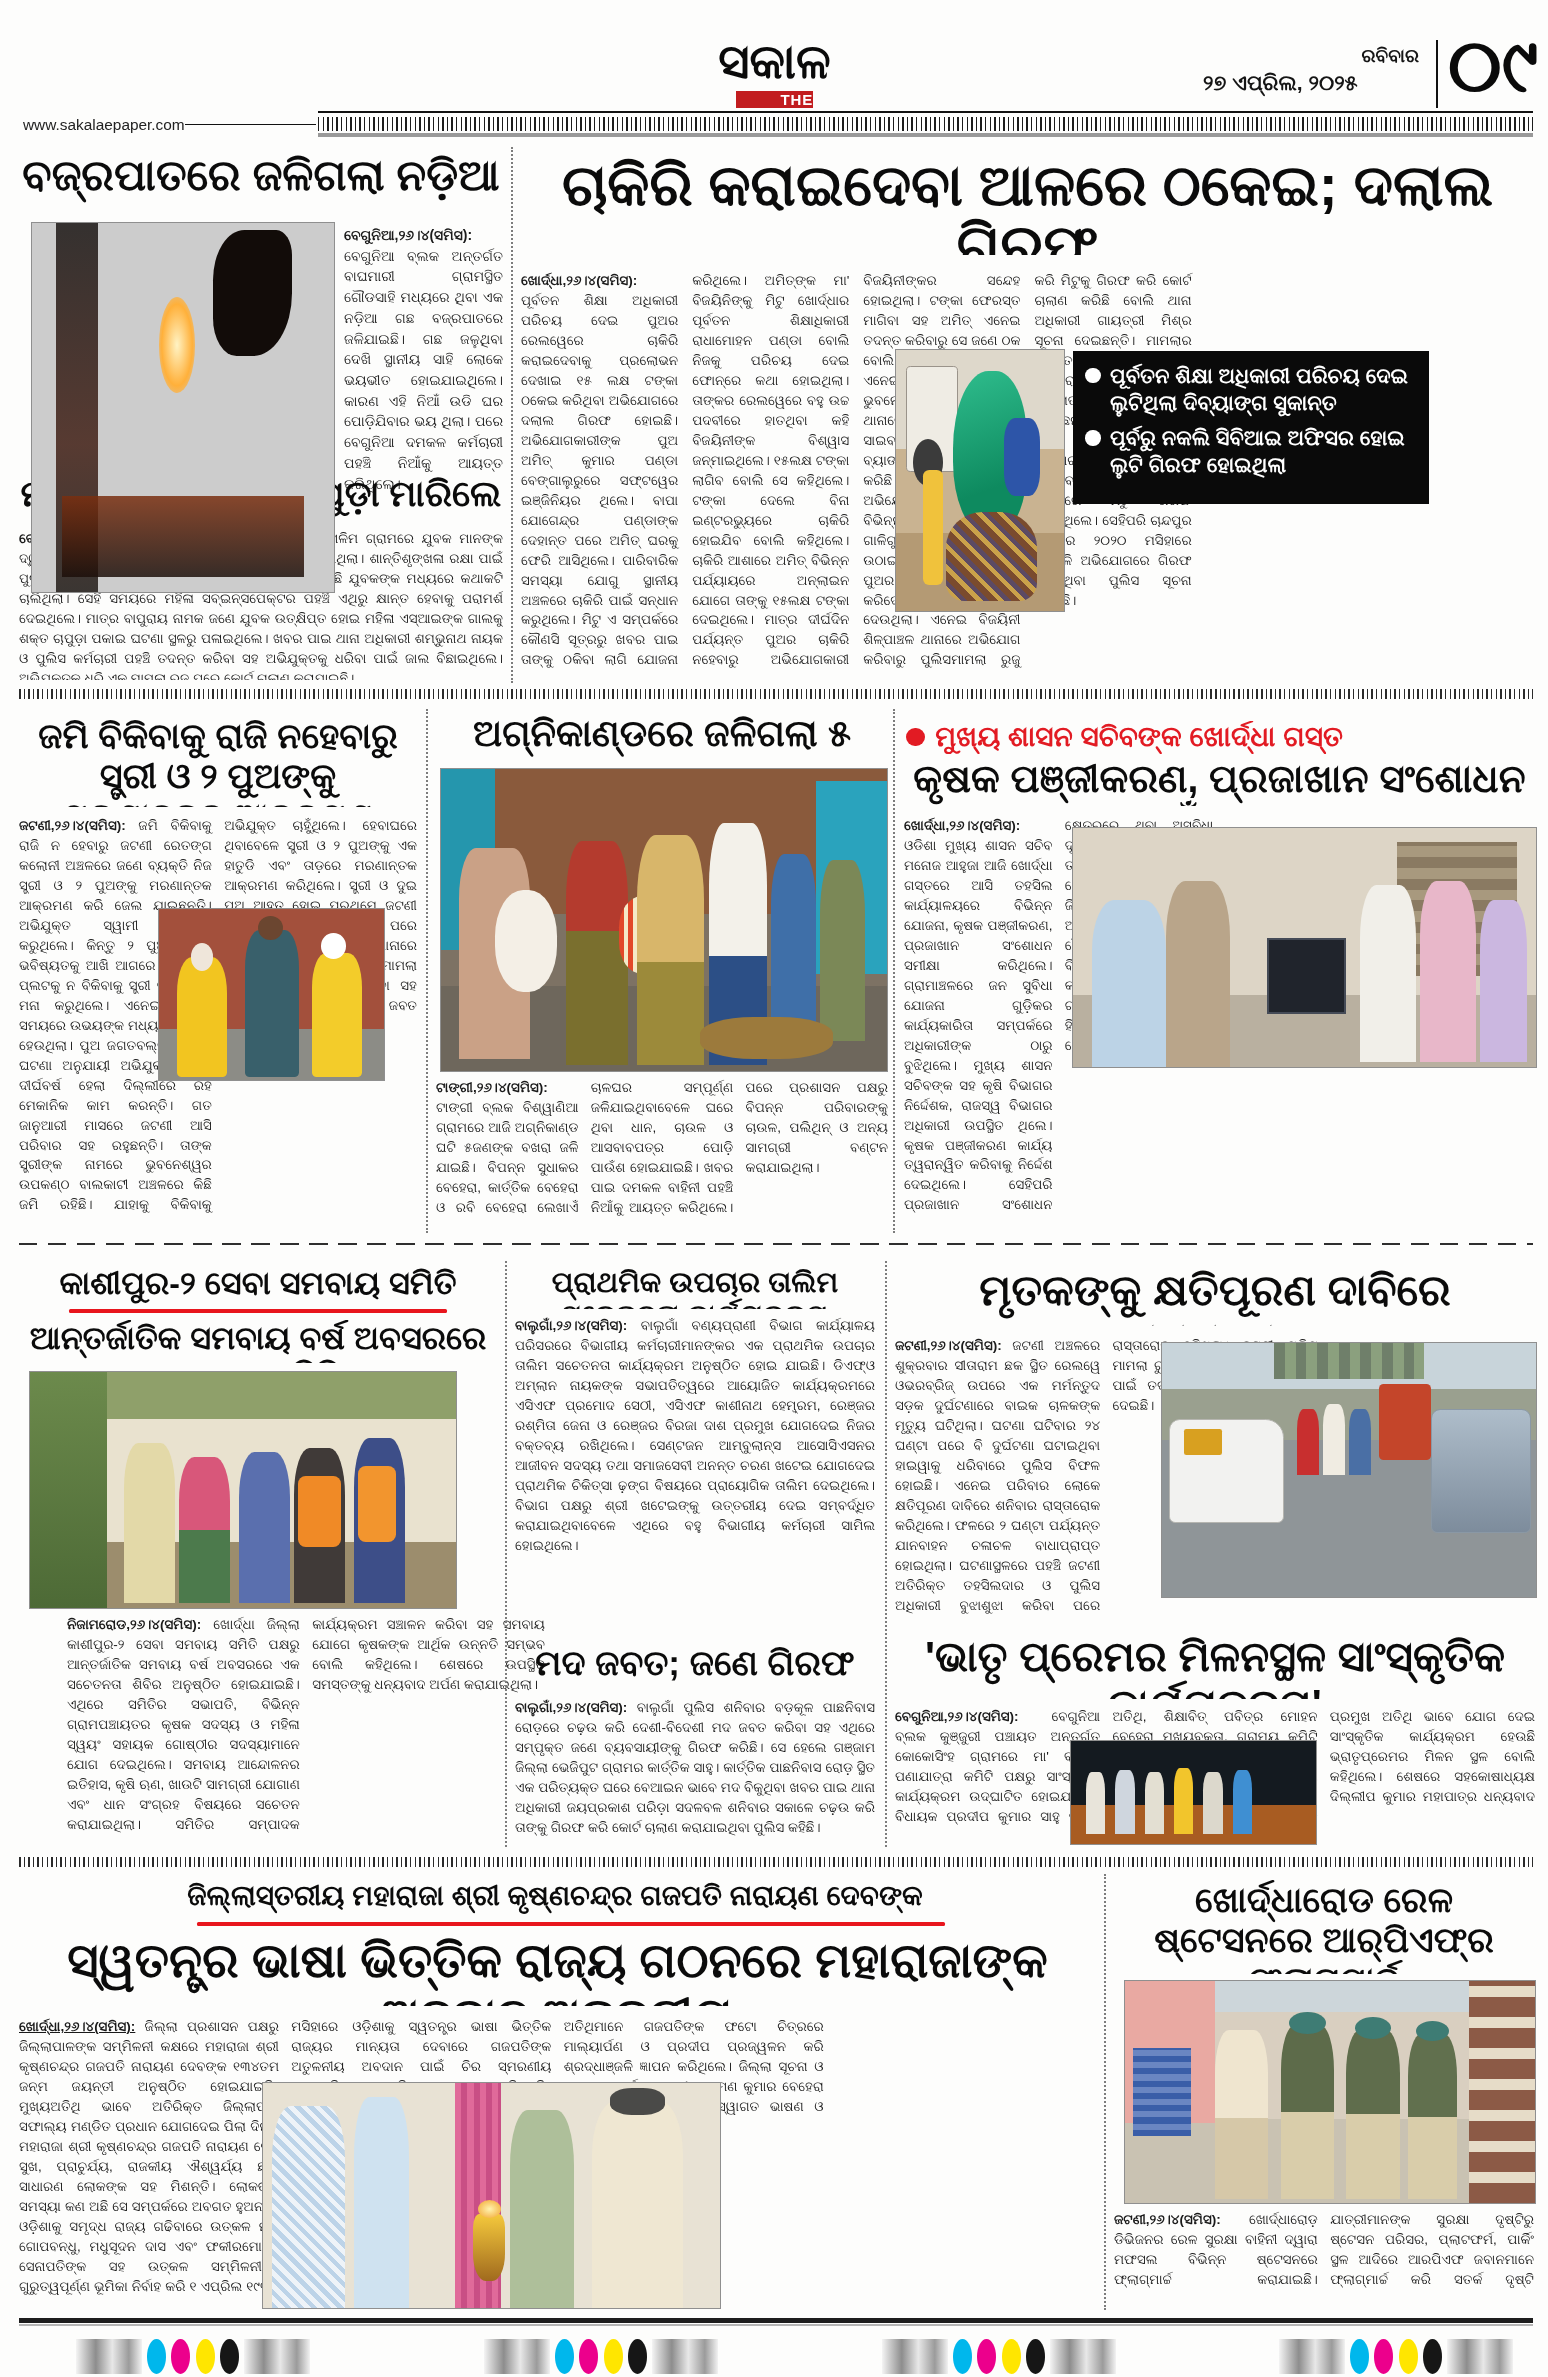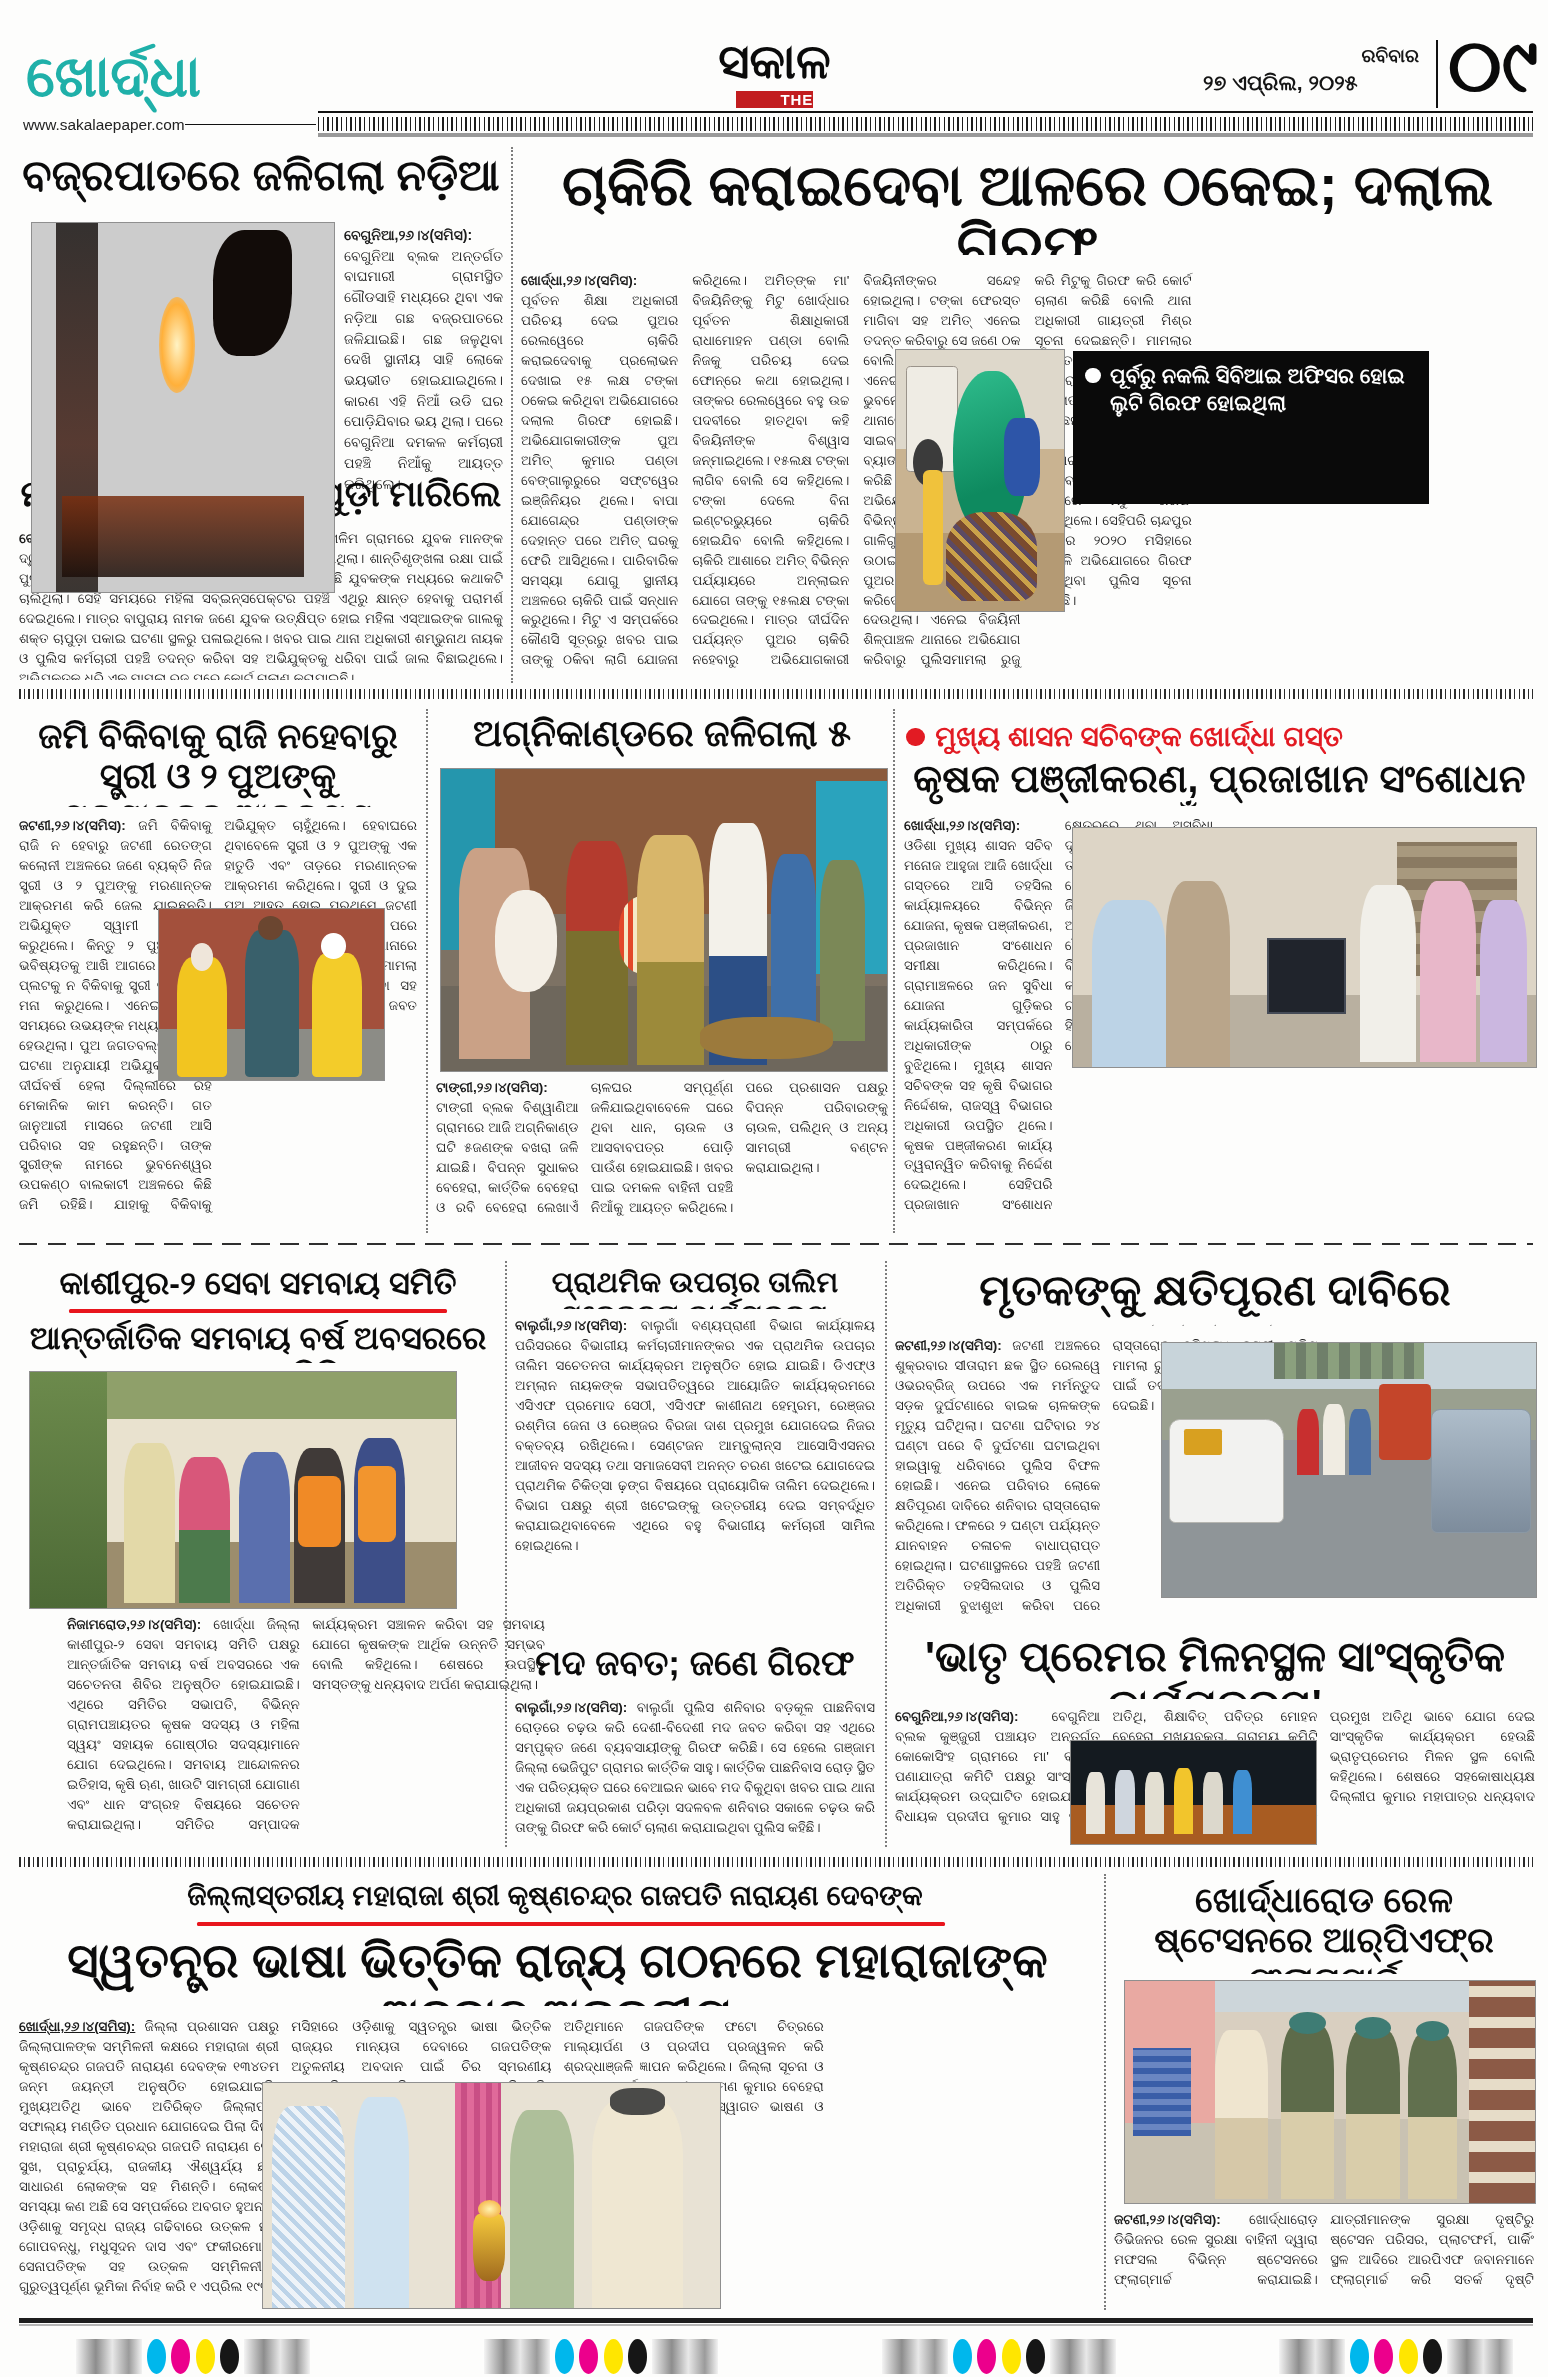--- a/index.html
+++ b/index.html
@@ -26,21 +26,20 @@
   .bb-txt{font-weight:800;font-size:21px;line-height:1.3;text-align:left;}
   .regbar{width:66px;height:35px;background:linear-gradient(90deg,#f4f4f4,#8d8d8d 30%,#e8e8e8 55%,#9b9b9b 80%,#f2f2f2);}
   .regdot{width:19px;height:35px;border-radius:50%;}
   .reggroup{display:flex;align-items:center;justify-content:center;gap:5.4px;z-index:2;}
 </style>
 </head>
 <body>
 
 <div id="page">
 
-  <div class="abs" style="left:26px;top:43px;width:262px;height:71px;font-size:57px;font-weight:800;color:#1fb0a9;">ଖୋର୍ଦ୍ଧା</div>
   <div class="abs" style="left:23px;top:116px;font-size:15.4px;color:#222;">www.sakalaepaper.com</div>
   <div class="abs" style="left:185px;top:124px;width:131px;height:0;border-top:1.5px solid #111;"></div>
 
   <div class="abs" style="left:709px;top:34px;width:131px;height:57px;font-size:48px;font-weight:800;color:#0a0a0a;text-align:center;">ସକାଳ</div>
   <div class="abs" style="left:736px;top:91px;width:77px;height:17px;background:#c21d1f;color:#fff;font-size:15px;font-weight:700;
        text-align:right;line-height:17px;letter-spacing:0.8px;">THE SAKALA</div>
 
   <div class="abs" style="left:1265px;top:45px;width:154px;font-size:18.5px;font-weight:800;text-align:right;">ରବିବାର</div>
   <div class="abs" style="left:1203px;top:71px;width:216px;font-size:21px;font-weight:800;">୨୭ ଏପ୍ରିଲ, ୨୦୨୫</div>
   <div class="abs" style="left:1436px;top:40px;width:0;height:68px;border-left:2.3px solid #111;"></div>
@@ -83,20 +82,24 @@
   <div class="abs photo" style="left:895px;top:349px;width:168px;height:261px;background:linear-gradient(180deg,#ded8cb 0 38%,#c9b391 38% 70%,#b49a74 70%);">
     <div class="ph-part" style="left:6%;top:6%;width:30%;height:40%;background:#efece4;border-radius:4.6px;border:1.5px solid #9a938a;"></div>
     <div class="ph-part" style="left:10%;top:34%;width:18%;height:18%;background:#3b3b3b;border-radius:50%;"></div>
     <div class="ph-part" style="left:34%;top:8%;width:44%;height:62%;background:linear-gradient(160deg,#2fbd8d,#0e8a5f 70%);border-radius:48% 42% 40% 44%;"></div>
     <div class="ph-part" style="left:64%;top:26%;width:22%;height:30%;background:#2d55a8;border-radius:30%;"></div>
     <div class="ph-part" style="left:30%;top:62%;width:54%;height:34%;background:repeating-linear-gradient(45deg,#7a4b2e 0 6.2px,#caa24a 6.2px 10.8px,#5c4a63 10.8px 15.4px);border-radius:40% 40% 20% 20%;"></div>
     <div class="ph-part" style="left:16%;top:46%;width:12%;height:44%;background:#f0c23c;border-radius:6.2px;"></div>
   </div>
 
   <div class="abs blackbox" style="left:1073px;top:351px;width:356px;height:153px;">
+    <div class="bb-row">
+      <div class="bb-dot"></div>
+      <div class="bb-txt">ପୂର୍ବତନ ଶିକ୍ଷା ଅଧିକାରୀ ପରିଚୟ ଦେଇ ଲୁଟିଥିଲା ଦିବ୍ୟାଙ୍ଗ ସୁକାନ୍ତ</div>
+    </div>
     <div class="bb-row">
       <div class="bb-dot"></div>
       <div class="bb-txt">ପୂର୍ବରୁ ନକଲି ସିବିଆଇ ଅଫିସର ହୋଇ ଲୁଟି ଗିରଫ ହୋଇଥିଲା</div>
     </div>
   </div>
 
   <div class="abs stripes" style="left:19px;top:689px;width:1514px;"></div>
 
   <div class="abs hl" style="left:19px;top:716px;width:398px;height:91px;font-size:35px;">ଜମି ବିକିବାକୁ ରାଜି ନହେବାରୁ ସ୍ତ୍ରୀ ଓ ୨ ପୁଅଙ୍କୁ ମରଣାନ୍ତକ ଆକ୍ରମଣ</div>
   <div class="abs body c2" style="left:19px;top:816px;width:398px;height:416px;">

